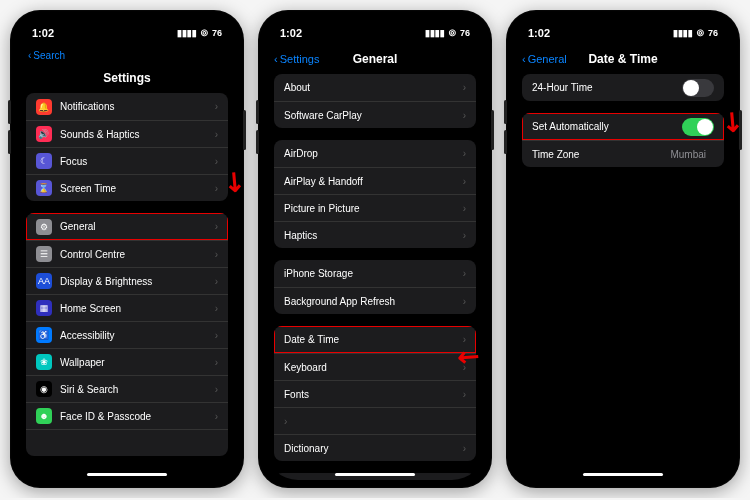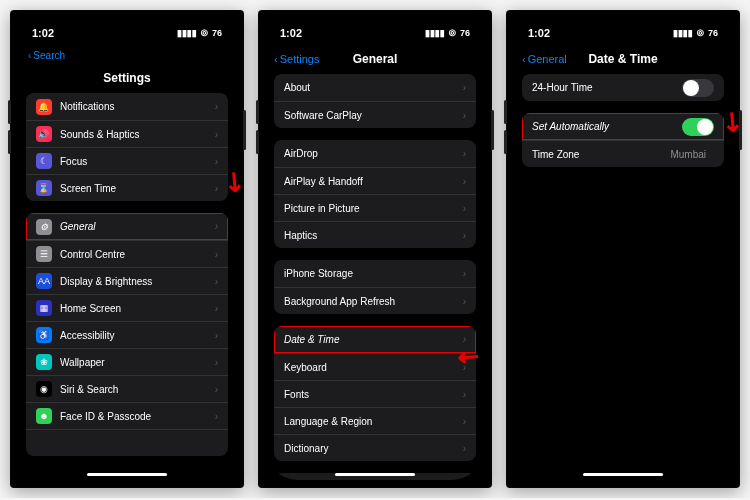--- a/index.html
+++ b/index.html
@@ -8,21 +8,21 @@
       font-family: -apple-system, "Helvetica Neue", Arial, sans-serif;
       display: flex;
       justify-content: center;
       gap: 14px;
       padding: 10px;
     }
     .phone {
       width: 236px;
       height: 478px;
       background: #000;
-      border-radius: 4px;
+      border-radius: 30px;
       padding: 8px;
       position: relative;
       box-shadow: 0 4px 18px rgba(0,0,0,0.35), inset 0 0 2px rgba(255,255,255,0.1);
     }
     .screen {
       width: 100%;
       height: 100%;
       background: #000;
       border-radius: 32px;
       overflow: hidden;
@@ -107,21 +107,20 @@
       justify-content: center;
       font-size: 9px;
       flex-shrink: 0;
     }
     .label { flex: 1; }
     .chevron { color: #555; font-size: 10px; }
     .value { color: #8e8e93; font-size: 10px; margin-right: 8px; }
     .highlight {
       outline: 2px solid #e80000;
       outline-offset: -1px;
-      font-style: italic;
     }
     .toggle {
       width: 32px;
       height: 18px;
       border-radius: 9px;
       position: relative;
     }
     .toggle.off { background: #39393d; }
     .toggle.on { background: #30d158; }
     .knob {
@@ -327,21 +326,20 @@
           </div>
           <div class="row">
             <span class="label">Keyboard</span>
             <span class="chevron">›</span>
           </div>
           <div class="row">
             <span class="label">Fonts</span>
             <span class="chevron">›</span>
           </div>
           <div class="row">
-            <span class="label">Language &amp; Region</span>
             <span class="chevron">›</span>
           </div>
           <div class="row">
             <span class="label">Dictionary</span>
             <span class="chevron">›</span>
           </div>
         </div>
       <div class="group" id="p2g5">
           <div class="row"></div>
         </div>

